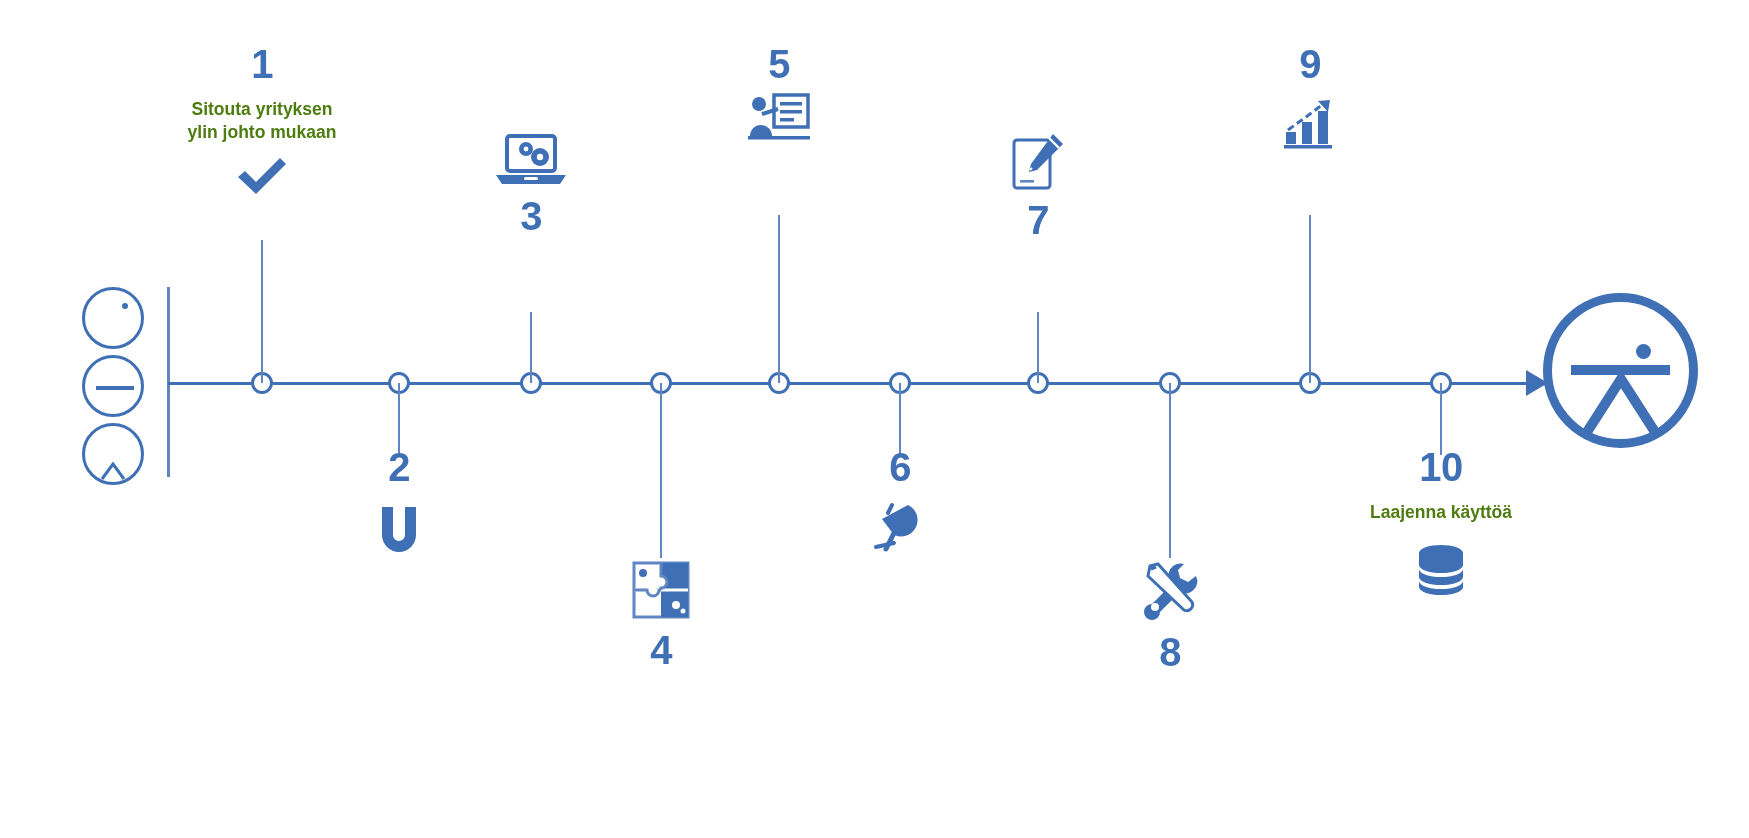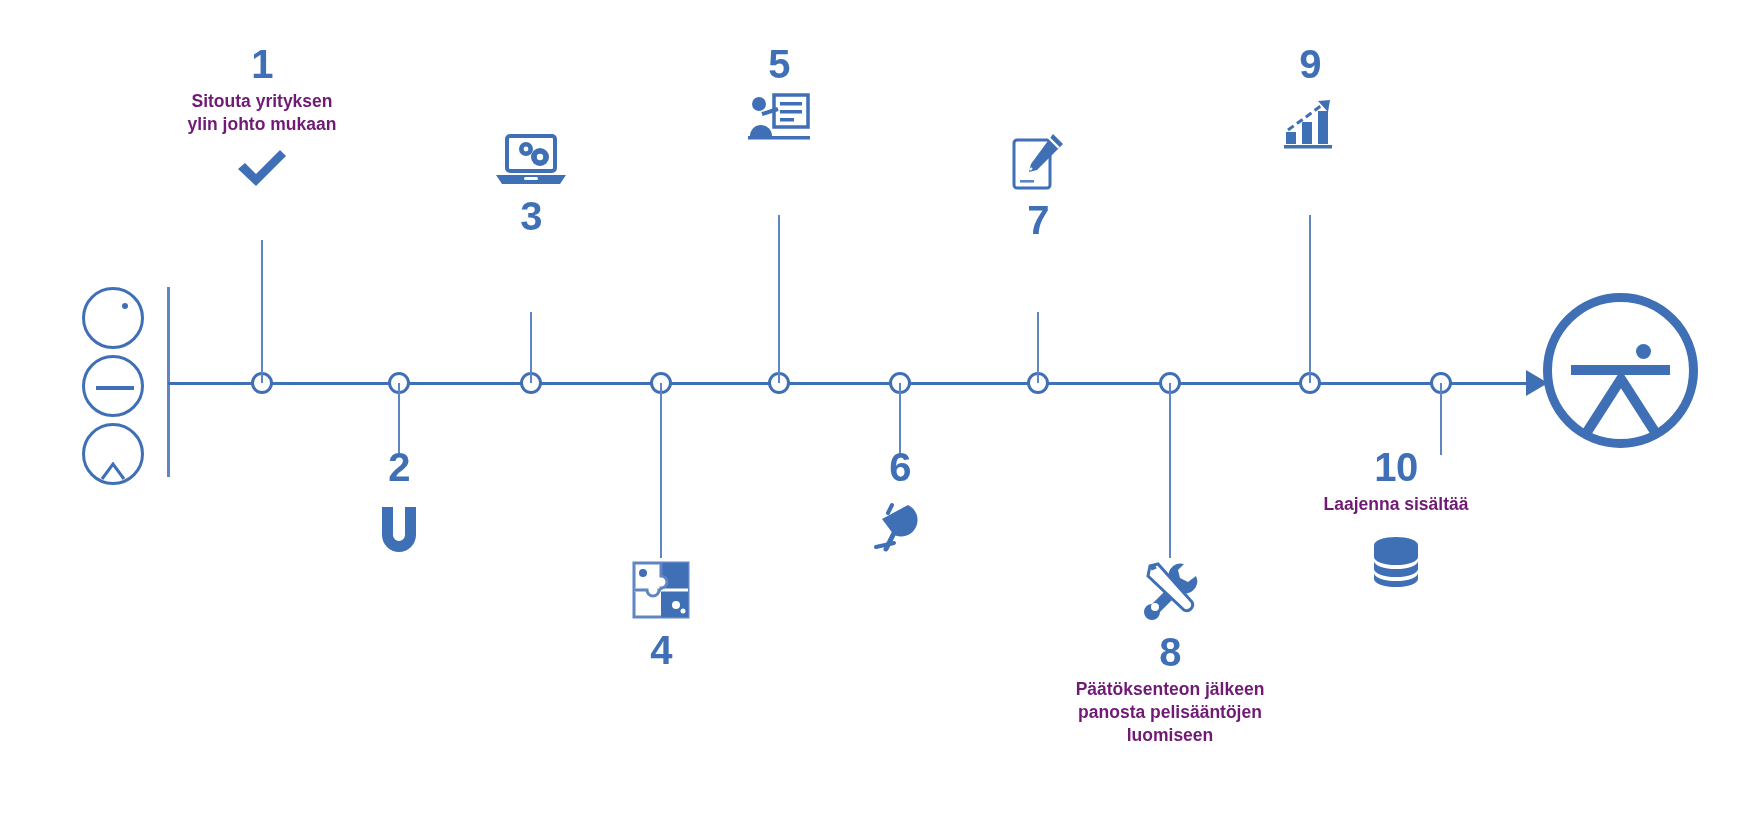--- a/index.html
+++ b/index.html
@@ -81,23 +81,23 @@
     font-size: 40px;
     font-weight: bold;
     line-height: 1.0;
     color: #3f6fb5;
     letter-spacing: -0.5px;
   }
   .step .label {
     font-size: 17.5px;
     font-weight: bold;
     line-height: 1.30;
-    color: #701a75;
+    color: #4d7c0f;
     white-space: pre-line;
-    margin-top: 6px;
+    margin-top: 14px;
   }
   .step .icon {
     margin: 0 auto;
     display: block;
   }
   .step.above .icon { margin-top: 10px; }
   .step.below .num { margin-top: 2px; }
 
   
   .left-logo {
@@ -300,40 +300,37 @@
   </div>
 
   <div class="step below" style="left:1170px; top:560px; width:300px">
     <svg class="icon" width="64" height="62" viewBox="0 0 64 62" style="margin-bottom:10px">
       <path d="M46 4 a12 12 0 0 0 -12 20 L14 44 a8 8 0 1 0 8 8 L42 32 a12 12 0 0 0 16 -16 L50 22 L42 18 L40 10 Z" fill="#3f6fb5"></path>
       <circle cx="17" cy="47" r="4" fill="#ffffff"></circle>
       <path d="M12 6 L20 4 L54 42 a6 6 0 0 1 -8 8 L10 16 Z" fill="#ffffff" stroke="#3f6fb5" stroke-width="3"></path>
       <path d="M13 9 L18 7" stroke="#3f6fb5" stroke-width="3"></path>
     </svg>
     <div class="num">8</div>
-    <div class="label">Päätöksenteon jälkeen
-panosta pelisääntöjen
-luomiseen</div>
   </div>
 
   <div class="step above" style="left:1310px; top:44px; width:280px">
     <div class="num">9</div>
     <svg class="icon" width="56" height="52" viewBox="0 0 56 52" style="margin-top:14px">
       <rect x="4" y="34" width="10" height="12" fill="#3f6fb5"></rect>
       <rect x="20" y="24" width="10" height="22" fill="#3f6fb5"></rect>
       <rect x="36" y="13" width="10" height="33" fill="#3f6fb5"></rect>
       <rect x="2" y="47" width="48" height="3.5" fill="#3f6fb5"></rect>
       <path d="M6 32 L24 19 L44 4" fill="none" stroke="#3f6fb5" stroke-width="3" stroke-dasharray="7 4"></path>
       <path d="M36 3 L48 2 L46 14 Z" fill="#3f6fb5"></path>
     </svg>
   </div>
 
-  <div class="step below" style="left:1396px; top:445px; width:280px">
+  <div class="step below" style="left:1441px; top:445px; width:280px">
     <div class="num">10</div>
-    <div class="label">Laajenna sisältää</div>
+    <div class="label">Laajenna käyttöä</div>
     <svg class="icon" width="58" height="56" viewBox="0 0 58 56" style="margin-top:18px">
       <ellipse cx="29" cy="11" rx="22" ry="8" fill="#3f6fb5"></ellipse>
       <path d="M7 11 L7 23 a22 8 0 0 0 44 0 L51 11" fill="#3f6fb5"></path>
       <path d="M7 27 L7 35 a22 8 0 0 0 44 0 L51 27 a22 8 0 0 1 -44 0 Z" fill="#3f6fb5"></path>
       <path d="M7 39 L7 45 a22 8 0 0 0 44 0 L51 39 a22 8 0 0 1 -44 0 Z" fill="#3f6fb5"></path>
     </svg>
   </div>
 
   <div class="right-logo">
     <span class="rdot"></span>

